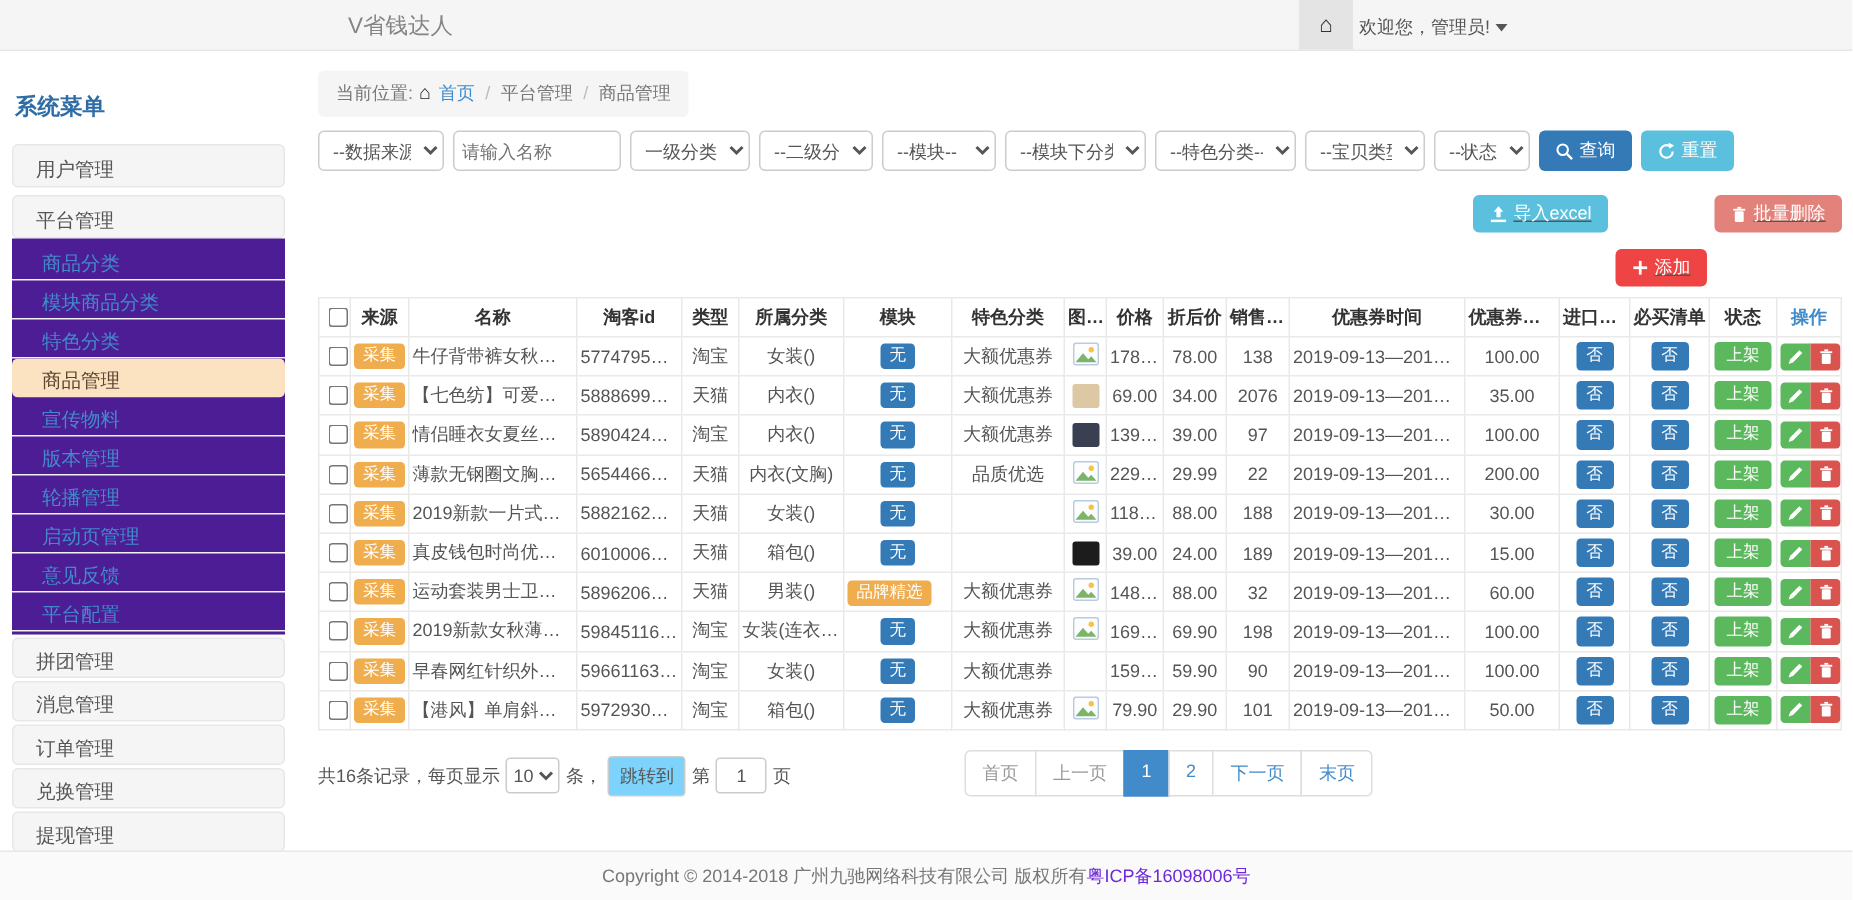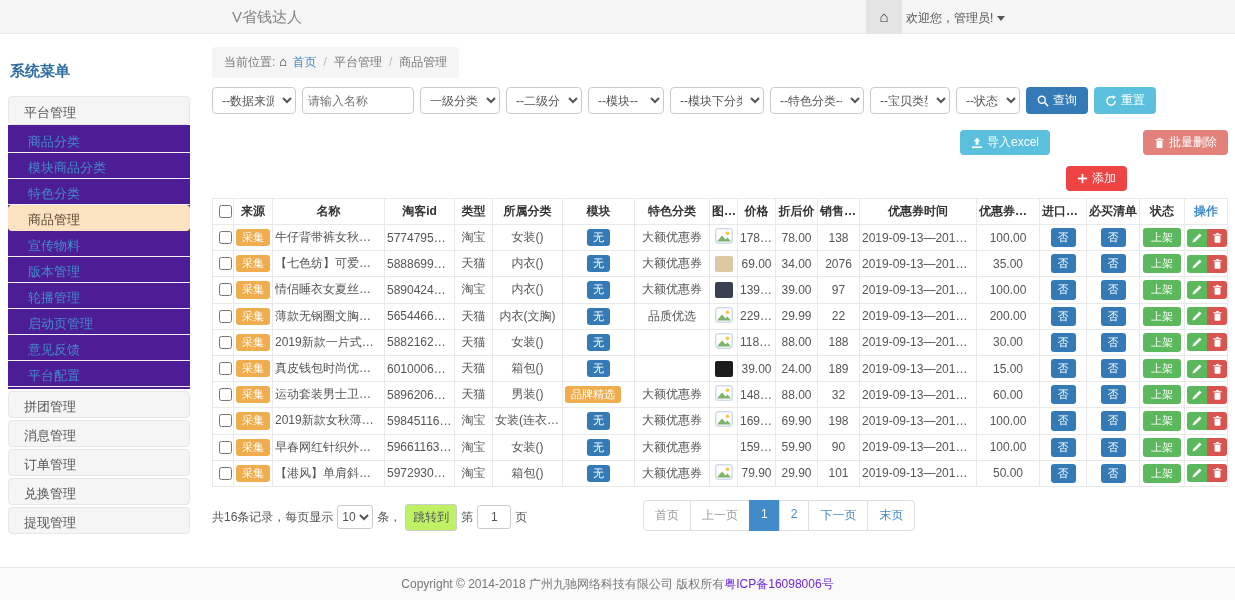--- a/index.html
+++ b/index.html
@@ -25,21 +25,21 @@
   .breadcrumb .home-glyph{color:#222;font-size:13px;margin:0 2px 0 4px;}
   .breadcrumb a{color:#428bca;text-decoration:none;cursor:pointer;}
   .breadcrumb .sep{color:#bbb;margin:0 7px;}
   .filter-row{margin-top:9px;display:flex;gap:6px;align-items:center;flex-wrap:nowrap;}
   .filter-row select,.filter-row input{box-sizing:border-box;height:27px;border:1px solid #ccc;border-radius:4px;font-size:12px;color:#555;padding:2px 5px;background:#fff;font-family:inherit;}
   .btn{box-sizing:border-box;height:27px;border:none;border-radius:4px;color:#fff;font-size:12px;padding:0 11px;display:inline-flex;align-items:center;gap:4px;cursor:pointer;font-family:inherit;}
   .btn-primary{background:#337ab7;}
   .btn-info{background:#5bc0de;}
   .btn-success{background:#ef4444;margin-top:36px;}
   .btn-danger-soft{background:#e2827b;}
-  .toolbar{margin-top:16px;display:flex;justify-content:flex-end;gap:16px;}
+  .toolbar{margin-top:16px;display:flex;justify-content:flex-end;gap:5px;text-decoration:underline;}
   .toolbar .btn{height:25px;}
   
   table{width:1016px;table-layout:fixed;border-collapse:collapse;font-size:12px;color:#555;margin-top:7px;}
   th,td{border:1px solid #e9e9e9;text-align:center;padding:3px 2px;height:19px;overflow:hidden;white-space:nowrap;text-overflow:ellipsis;}
   th{color:#333;font-weight:bold;background:#fff;}
   th.op-col{color:#428bca;}
   .badge{display:inline-block;color:#fff;border-radius:3px;font-size:11px;padding:2px 6px;line-height:1.2;}
   .badge-orange{background:#f0ad4e;}
   .badge-blue{background:#337ab7;}
   .badge-green{background:#5cb85c;padding:3px 8px;}
@@ -47,21 +47,21 @@
   .thumb{display:inline-block;width:18px;height:16px;vertical-align:middle;border-radius:2px;}
   .action-group{display:inline-flex;}
   .act-btn{width:20px;height:18px;display:inline-flex;align-items:center;justify-content:center;border:none;cursor:pointer;padding:0;}
   .act-edit{background:#5cb85c;border-radius:3px 0 0 3px;}
   .act-del{background:#d9534f;border-radius:0 3px 3px 0;}
   
   .pagination-row{margin-top:13px;position:relative;height:30px;font-size:12px;color:#555;}
   .page-info{position:absolute;left:0;top:4px;display:flex;align-items:center;gap:4px;}
   .page-info select{height:24px;border:1px solid #ccc;border-radius:3px;font-size:12px;color:#555;background:#fff;font-family:inherit;}
   .page-info input{box-sizing:border-box;width:34px;height:24px;border:1px solid #ccc;border-radius:3px;font-size:12px;color:#555;text-align:center;font-family:inherit;}
-  .jump-btn{background:#bef264;border:1px solid #ccc;border-radius:3px;padding:4px 7px;color:#555;font-size:12px;cursor:pointer;font-family:inherit;}
+  .jump-btn{background:#7dd3fc;border:1px solid #ccc;border-radius:3px;padding:4px 7px;color:#555;font-size:12px;cursor:pointer;font-family:inherit;}
   .pager{position:absolute;left:432px;top:0;display:flex;}
   .pager-btn{border:1px solid #ddd;padding:6px 11px;margin-left:-1px;color:#428bca;background:#fff;font-size:12px;text-decoration:none;cursor:pointer;}
   .pager-btn:first-child{border-radius:4px 0 0 4px;}
   .pager-btn:last-child{border-radius:0 4px 4px 0;}
   .pager-btn.muted{color:#999;}
   .pager-btn.active{background:#428bca;color:#fff;border-color:#428bca;}
   
   .footer{position:absolute;bottom:0;left:0;width:1235px;height:32px;background:#fafafa;border-top:1px solid #e7e7e7;display:flex;align-items:center;justify-content:center;font-size:12px;color:#777;z-index:5;}
   .footer a{color:#6d28d9;text-decoration:none;cursor:pointer;}
 </style>
@@ -74,20 +74,21 @@
     <span>⌂</span>
   </div>
   <div class="welcome">
     <span>欢迎您，管理员!</span><span class="caret"></span>
   </div>
 </div>
 
 <div class="sidebar">
   <div class="sidebar-title">系统菜单</div>
   <div id="sidebar-menu">
+      <div class="menu-header">用户管理</div>
       <div class="menu-header">平台管理</div>
       <div class="submenu">
         <div class="submenu-item">商品分类</div>
         <div class="submenu-item">模块商品分类</div>
         <div class="submenu-item">特色分类</div>
         <div class="submenu-item active">商品管理</div>
         <div class="submenu-item">宣传物料</div>
         <div class="submenu-item">版本管理</div>
         <div class="submenu-item">轮播管理</div>
         <div class="submenu-item">启动页管理</div>

